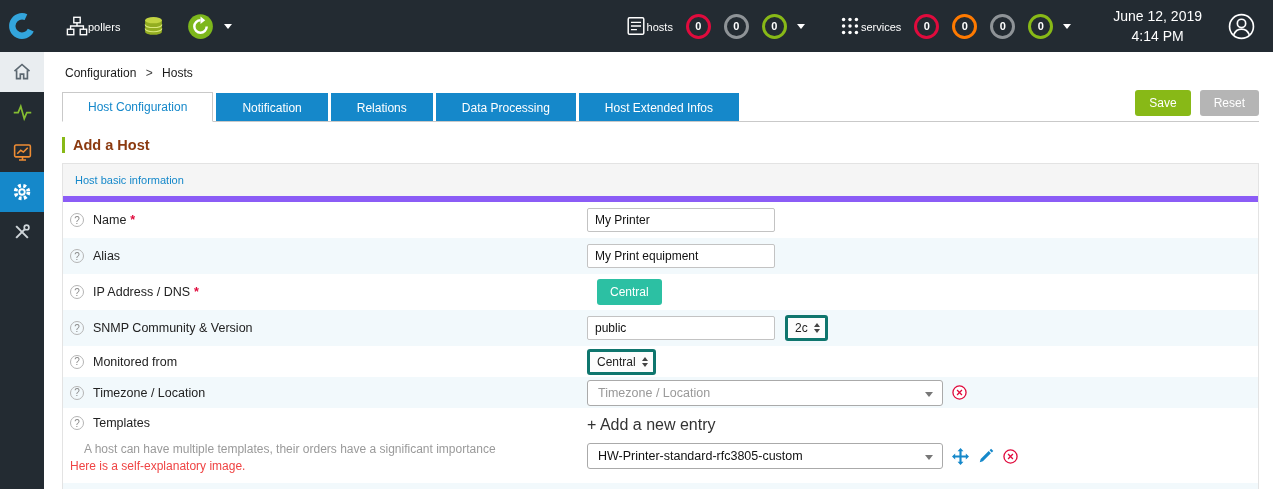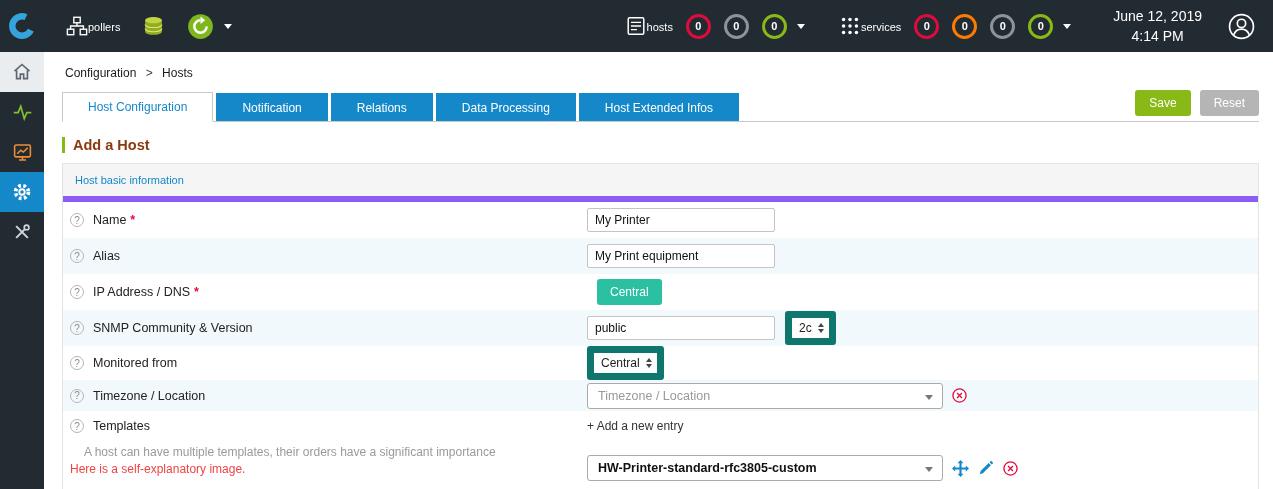--- a/index.html
+++ b/index.html
@@ -53,42 +53,42 @@
   .lcol { width:524px; padding-left:7px; display:flex; align-items:center; flex-shrink:0; }
   .vcol { flex:1; display:flex; align-items:center; }
   .help { width:14px; height:14px; border-radius:50%; border:1px solid #b5b5b5; color:#8a8a8a; font-size:10px;
           display:inline-flex; align-items:center; justify-content:center; margin-right:9px; flex-shrink:0; cursor:pointer; }
   .req { color:#e00b3d; margin-left:4px; font-weight:bold; }
 
   input.txt { width:188px; height:24px; border:1px solid #c3c3c3; border-radius:2px; padding:2px 7px; font-size:12px;
               color:#111; font-family:"Liberation Sans", sans-serif; }
   .btn.resolve { background:#2cc0a3; margin-left:10px; padding:6px 13px; }
 
-  .mini-select { display:inline-flex; align-items:center; border:7px solid #0f766e; border-radius:3px; background:#fdfdfd;
+  .mini-select { display:inline-flex; align-items:center; border:3px solid #0f766e; border-radius:3px; background:#fdfdfd;
                  padding:3px 5px 3px 7px; font-size:12px; cursor:pointer; }
   .spin { display:flex; flex-direction:column; margin-left:6px; gap:2px; }
   .spin i { width:0; height:0; border-left:3.5px solid transparent; border-right:3.5px solid transparent; display:block; }
   .spin .up { border-bottom:4px solid #444; }
   .spin .dn { border-top:4px solid #444; }
 
   .select2 { width:356px; height:26px; border:1px solid #aaa; border-radius:3px; background:#fff; display:flex;
              align-items:center; padding:0 22px 0 10px; font-size:12.5px; position:relative; cursor:pointer; color:#111; }
   .select2 .ph { color:#999; }
   .s2caret { position:absolute; right:9px; top:11px; width:0; height:0;
              border-left:4px solid transparent; border-right:4px solid transparent; border-top:5px solid #777; }
 
   .ic-btn { margin-left:9px; display:inline-flex; cursor:pointer; }
 
   .tmpl-row { align-items:flex-start; padding:8px 0 10px; }
   .tmpl-label-line { display:flex; align-items:center; }
   .tmpl-help { color:#9a9a9a; font-size:12px; margin:12px 0 3px 14px; }
   .tmpl-link { color:#ef4444; font-size:12px; cursor:pointer; }
-  .add-entry { font-size:12px; color:#333; margin-bottom:22px; cursor:pointer;text-align:center; }
+  .add-entry { font-size:16px; color:#333; margin-bottom:9px; cursor:pointer;text-align:center; }
   .vcol-col { display:flex; flex-direction:column; align-items:flex-start; flex:1; }
-  .s2line { display:flex; align-items:center;font-weight:bold; }
+  .s2line { display:flex; align-items:center; }
 </style>
 </head>
 <body>
 
 <div class="screen">
 
   <div class="topbar">
     <div class="logo">
       <svg width="28" height="28" viewBox="0 0 26 26">
         <circle cx="13" cy="13" r="9" fill="none" stroke="#33a5dc" stroke-width="6" stroke-dasharray="42 15" transform="rotate(25 13 13)"></circle>

